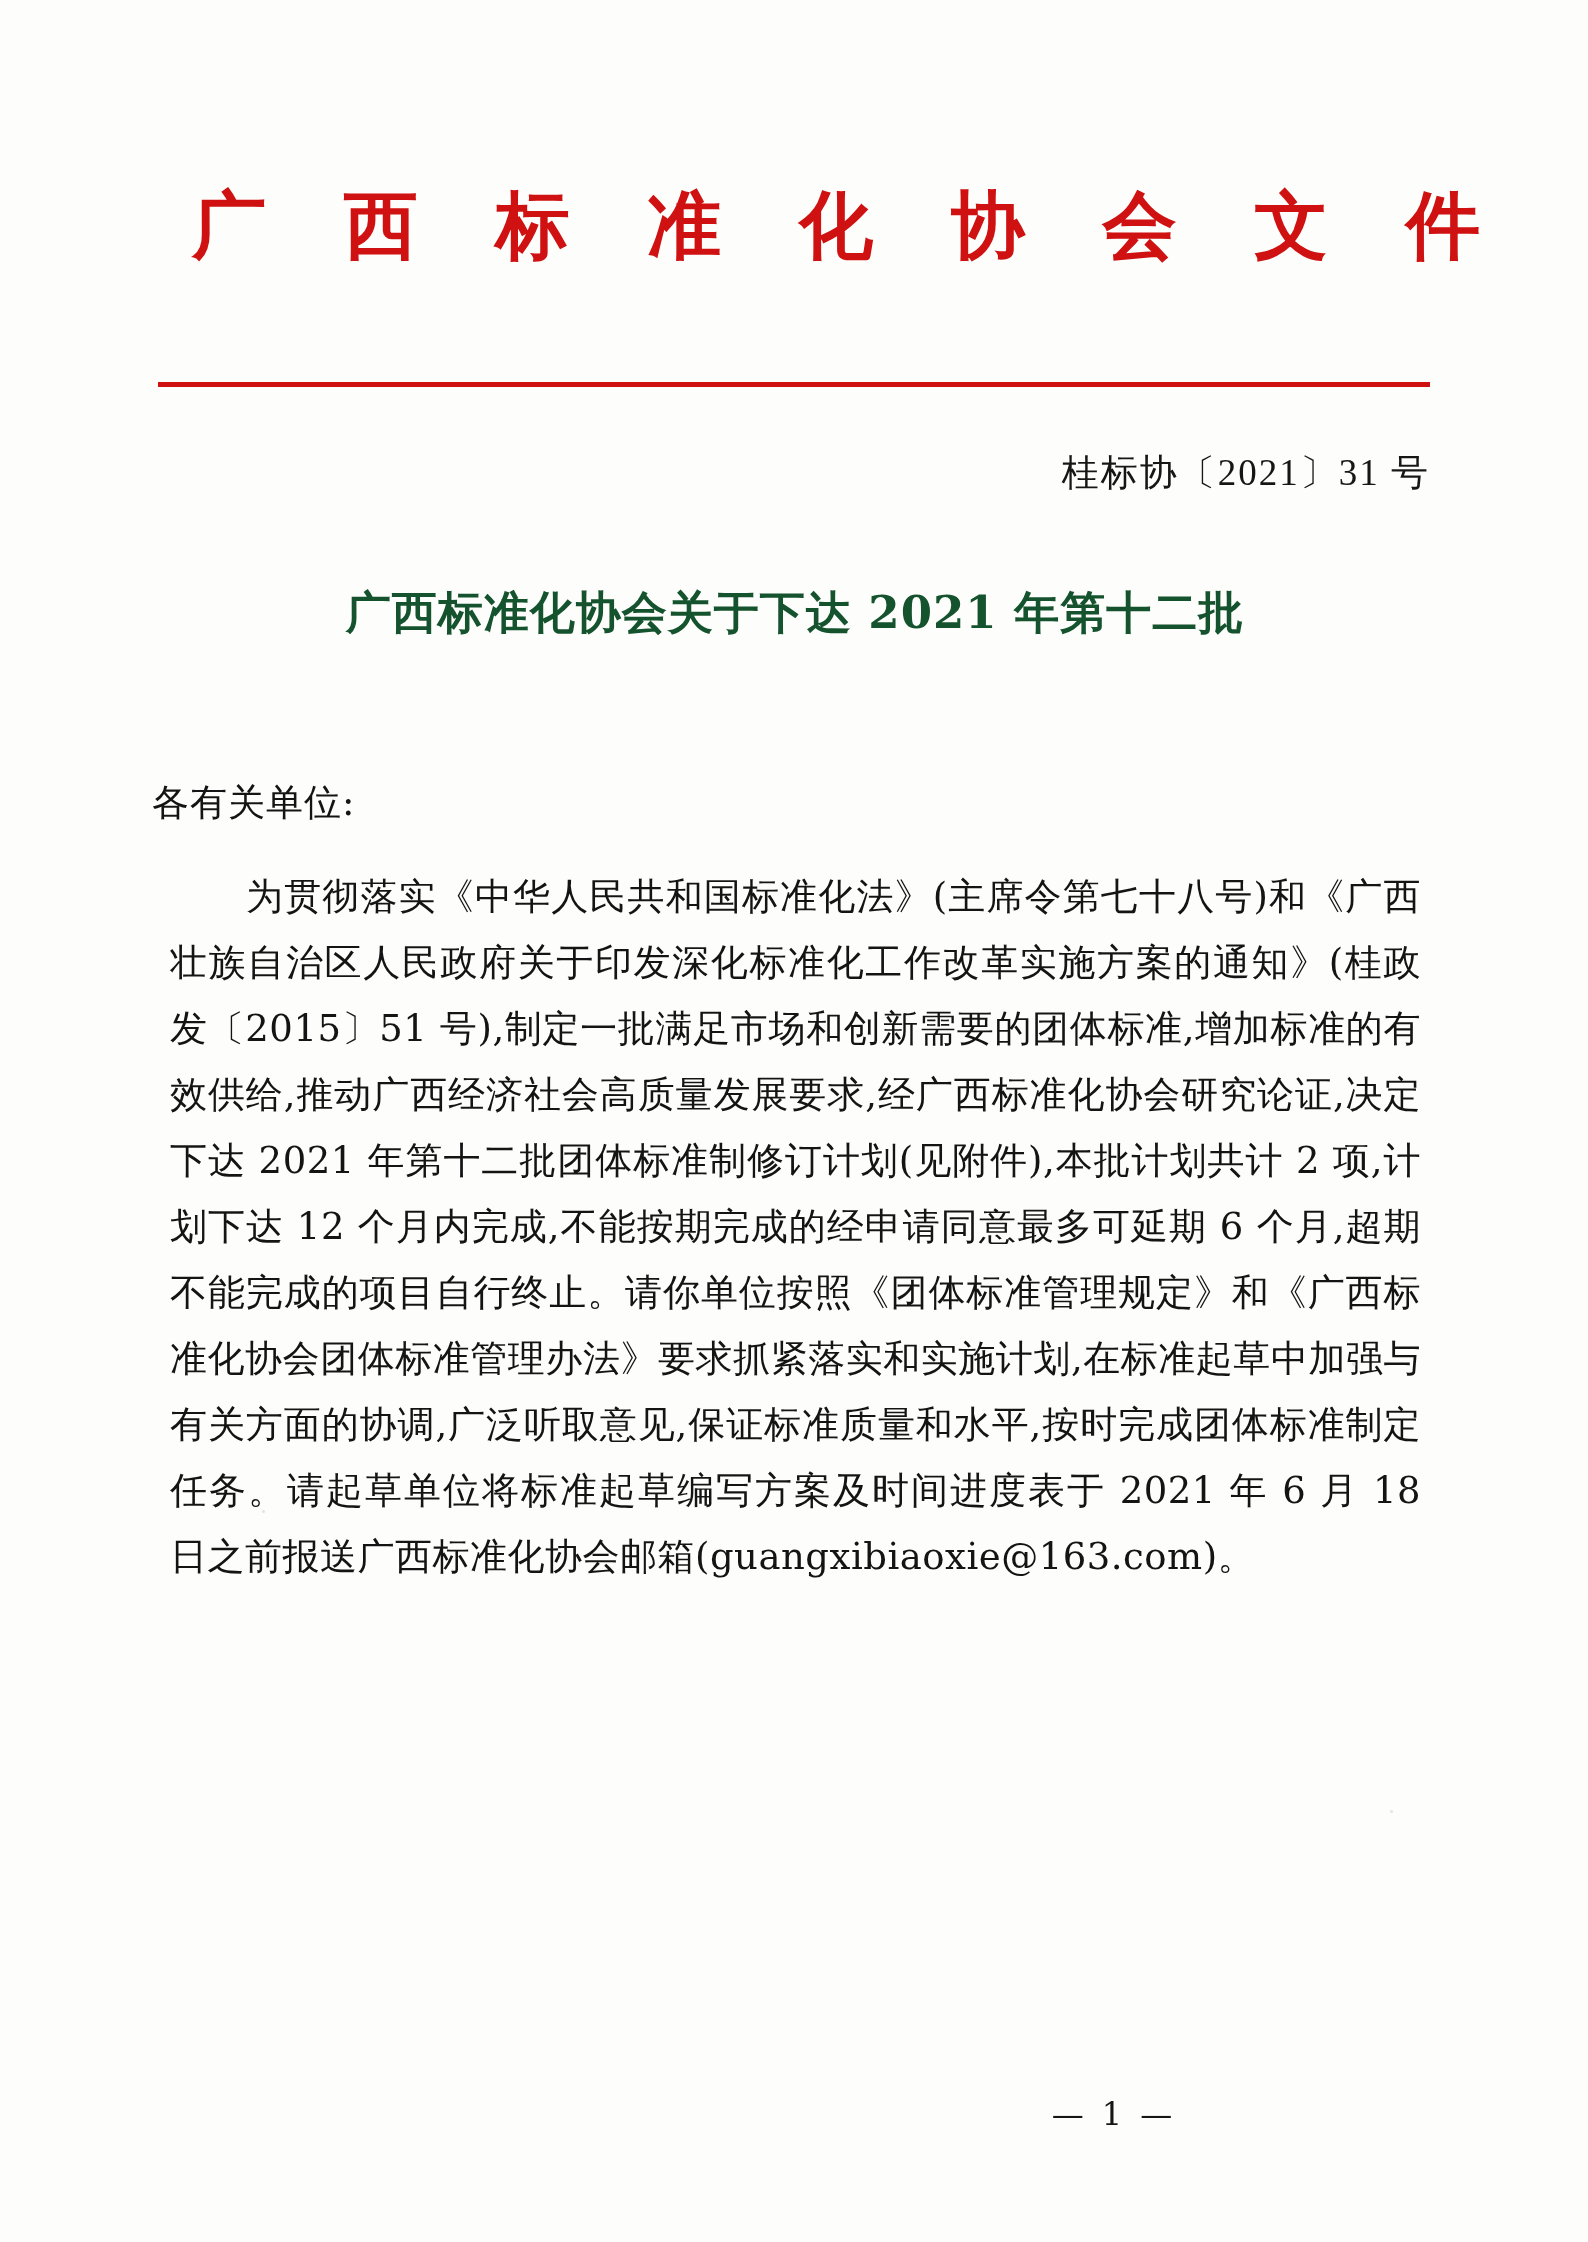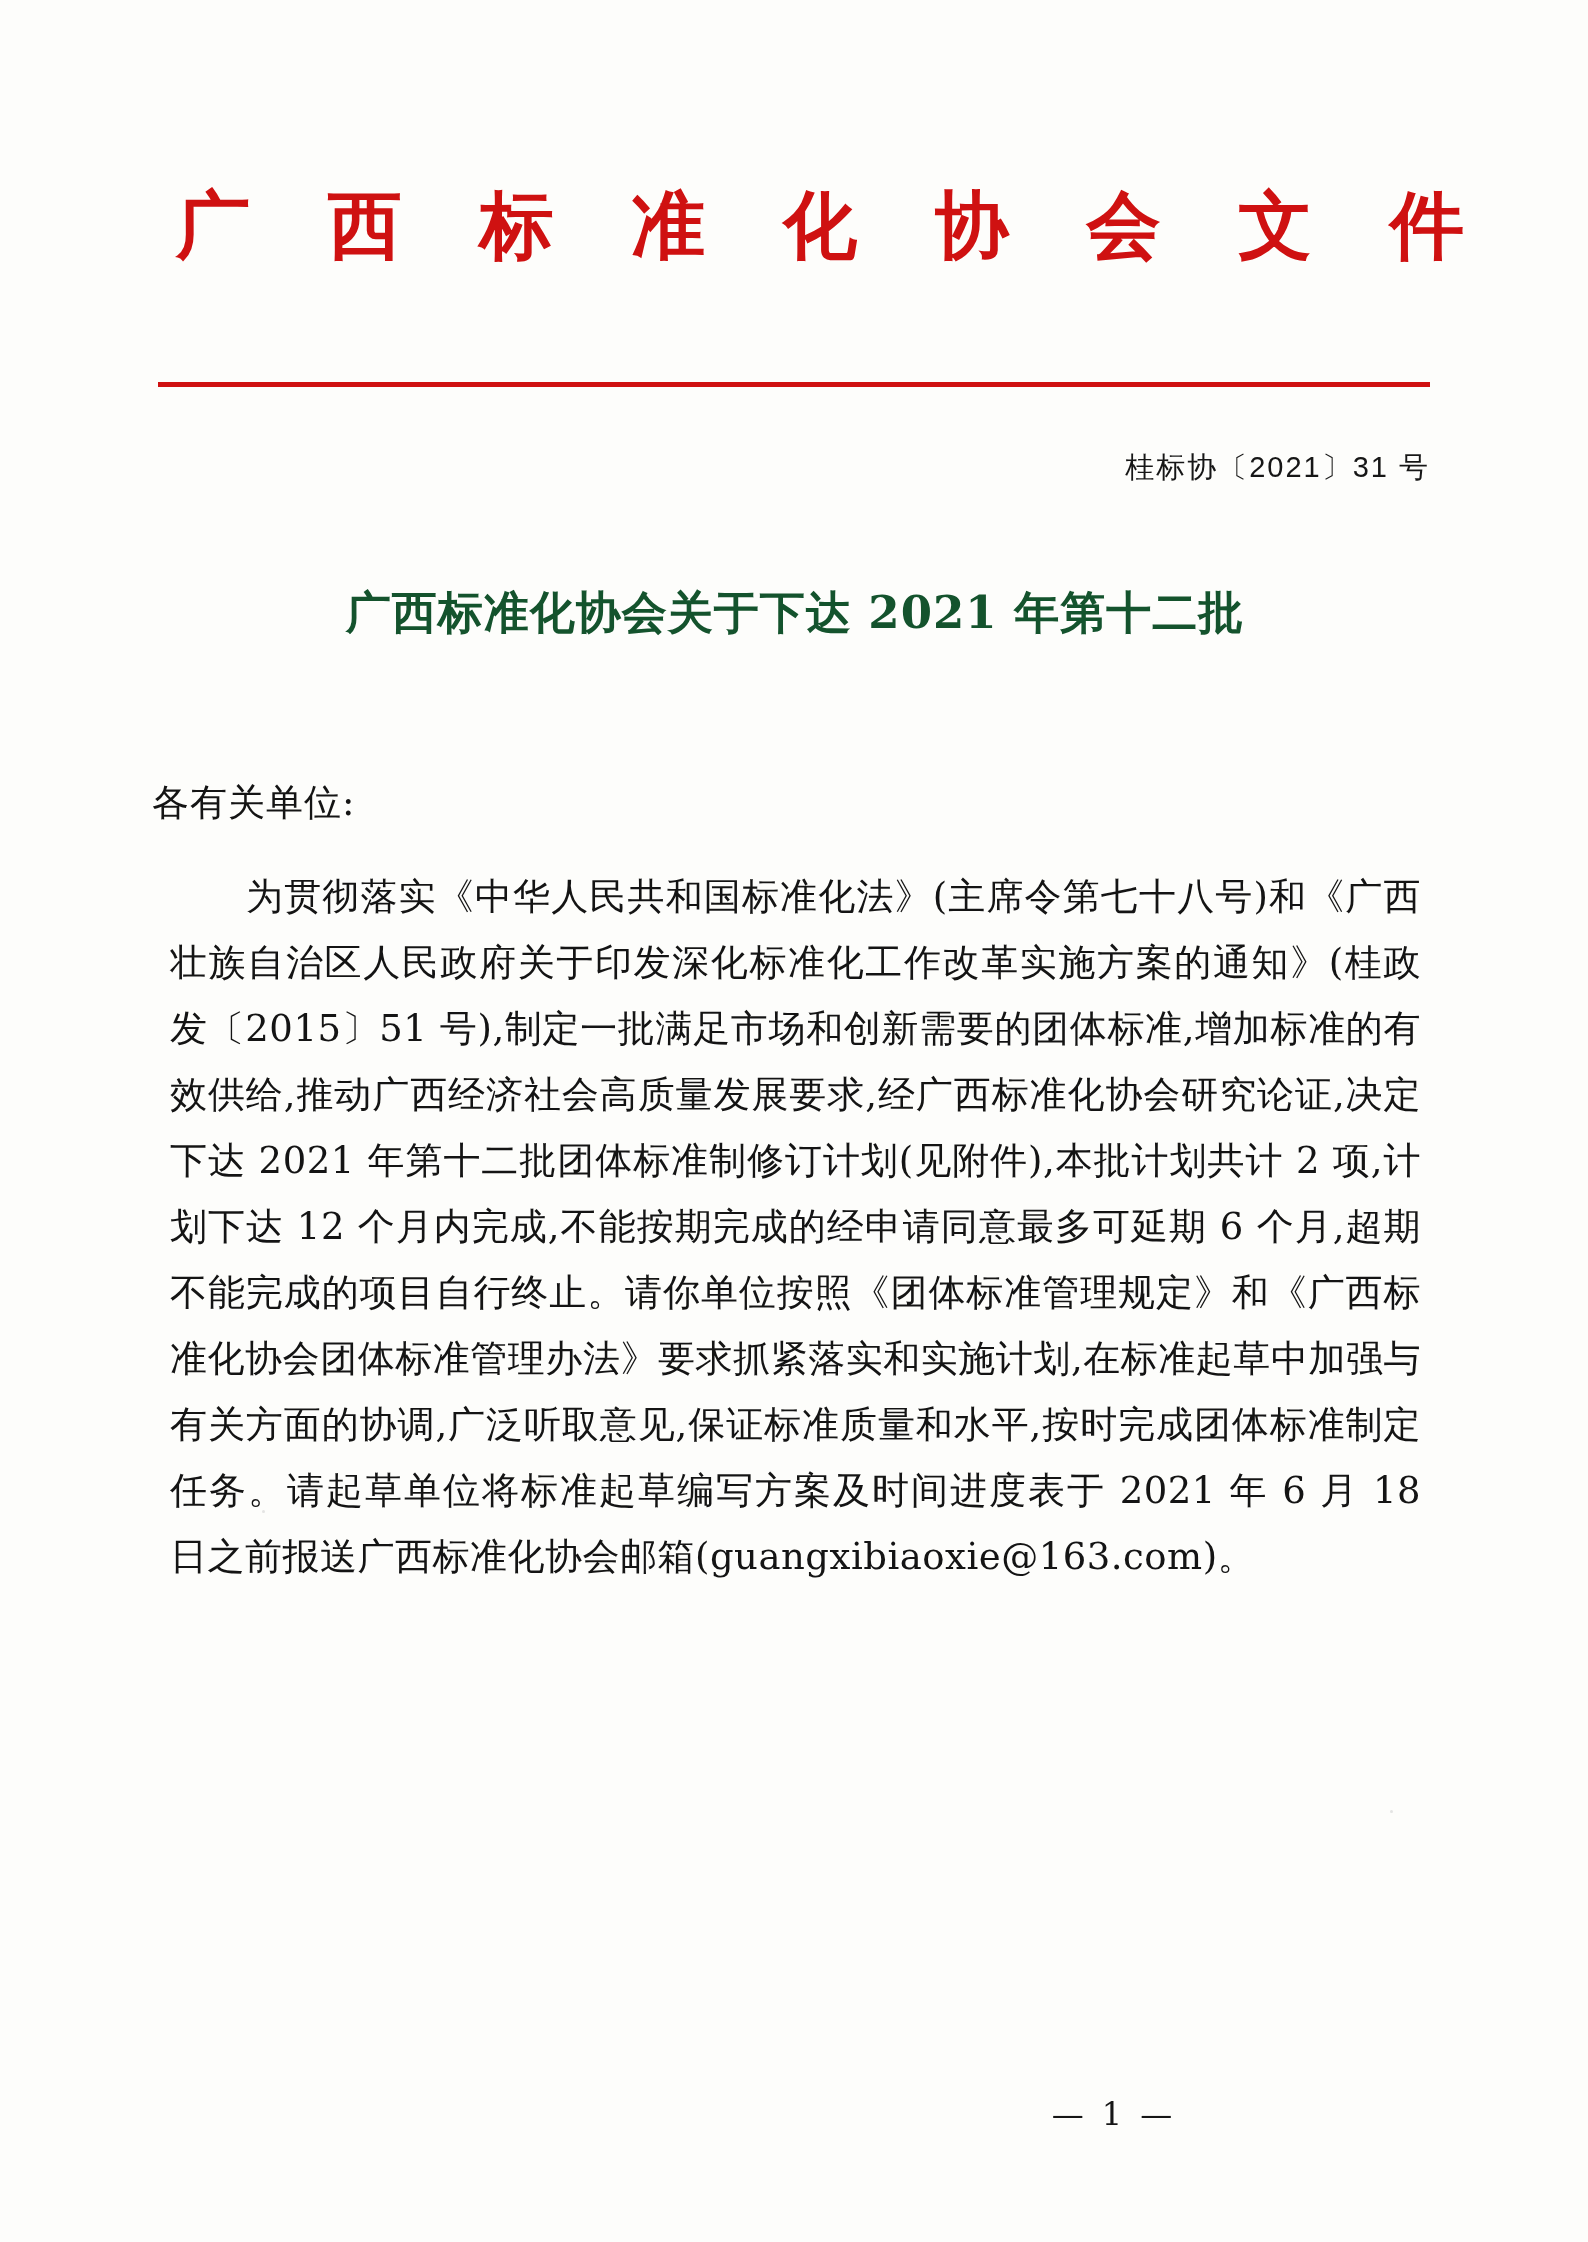--- a/index.html
+++ b/index.html
@@ -21,21 +21,21 @@
     left: 0;
     top: 0;
     width: 1588px;
     height: 2242px;
     background: #fdfdfb;
   }
 
   
   .masthead {
     position: absolute;
-    left: 150px;
+    left: 166px;
     top: 185px;
     width: 1290px;
     text-align: center;
   }
   .masthead-title {
     font-family: "DejaVu Serif", "Liberation Serif", serif;
     color: #cf1111;
     font-size: 74px;
     font-weight: bold;
     letter-spacing: 26px;
@@ -51,22 +51,22 @@
     width: 1272px;
     height: 5px;
     background: #cf1111;
   }
 
   
   .doc-number {
     position: absolute;
     right: 158px;
     top: 448px;
-    font-family: Liberation Sans, sans-serif;
-    font-size: 29px;
+    font-family: Liberation Serif, serif;
+    font-size: 37px;
     letter-spacing: 2px;
     color: #161616;
     white-space: nowrap;
   }
 
   
   .doc-title {
     position: absolute;
     left: 200px;
     top: 578px;

